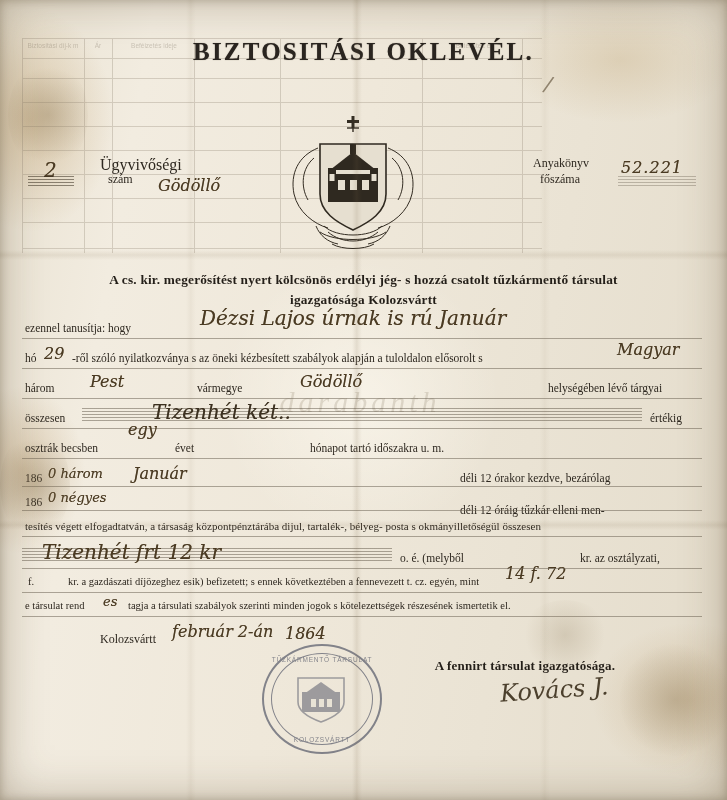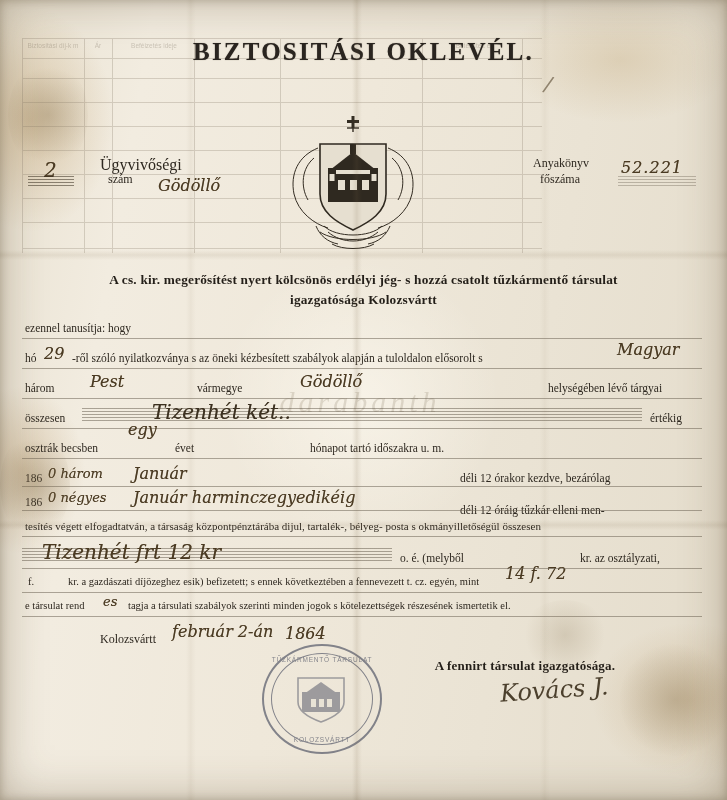--- a/index.html
+++ b/index.html
@@ -244,20 +244,21 @@
   <div class="ftext" style="left:540px;top:172px;font-size:12px">főszáma</div>
   <div class="hw med" style="left:621px;top:158px;letter-spacing:1px">52.221</div>
   <div class="smallstrike" style="left:618px;top:176px;width:78px;opacity:.5"></div>
 
   <div class="bold-center" style="top:272px;font-size:13.3px">A cs. kir. megerősítést nyert kölcsönös erdélyi jég- s hozzá csatolt tűzkármentő társulat</div>
   <div class="bold-center" style="top:292px;font-size:13.3px">igazgatósága Kolozsvártt</div>
 
   <div class="watermark">darabanth</div>
 
   <div class="ftext" style="left:25px;top:322px">ezennel tanusítja: hogy</div>
+  <div class="hw big" style="left:200px;top:306px">Dézsi Lajos úrnak is rú Január</div>
   <div class="rule" style="left:22px;top:338px;width:680px"></div>
 
   <div class="ftext" style="left:25px;top:352px">hó</div>
   <div class="hw med" style="left:44px;top:344px">29</div>
   <div class="ftext" style="left:72px;top:352px">-ről szóló nyilatkozványa s az öneki kézbesített szabályok alapján a tuloldalon elősorolt s</div>
   <div class="hw med" style="left:617px;top:340px">Magyar</div>
   <div class="rule" style="left:22px;top:368px;width:680px"></div>
 
   <div class="ftext" style="left:25px;top:382px">három</div>
   <div class="hw med" style="left:90px;top:372px">Pest</div>
@@ -279,21 +280,20 @@
   <div class="rule" style="left:22px;top:458px;width:680px"></div>
 
   <div class="ftext" style="left:25px;top:472px">186</div>
   <div class="hw sm" style="left:48px;top:466px">0 három</div>
   <div class="hw med" style="left:133px;top:464px">Január</div>
   <div class="ftext" style="left:460px;top:472px">déli 12 órakor kezdve, bezárólag</div>
   <div class="rule" style="left:22px;top:486px;width:680px"></div>
 
   <div class="ftext" style="left:25px;top:496px">186</div>
   <div class="hw sm" style="left:48px;top:490px">0 négyes</div>
-  <div class="hw med" style="left:133px;top:488px">Január harminczegyedikéig</div>
   <div class="ftext" style="left:460px;top:504px">déli 12 óráig tűzkár elleni men-</div>
   <div class="rule" style="left:22px;top:510px;width:680px"></div>
 
   <div class="ftext" style="left:25px;top:520px;font-size:11px">tesítés végett elfogadtatván, a társaság központpénztárába dijul, tartalék-, bélyeg- posta s okmányilletőségül összesen</div>
   <div class="rule" style="left:22px;top:536px;width:680px"></div>
 
   <div class="strike2" style="left:22px;top:546px;width:370px"></div>
   <div class="hw big" style="left:42px;top:540px">Tizenhét frt 12 kr</div>
   <div class="ftext" style="left:400px;top:552px">o. é. (melyből</div>
   <div class="hw med" style="left:505px;top:564px">14 f. 72</div>

